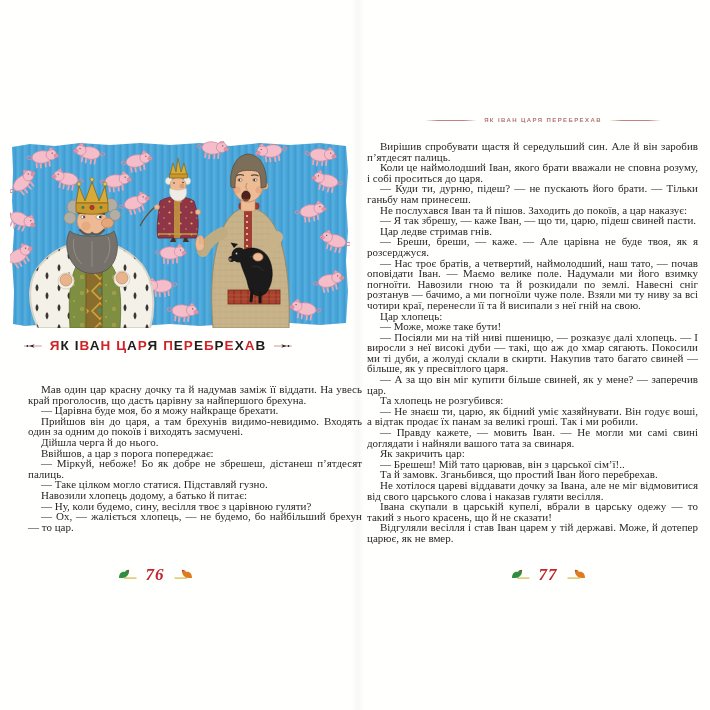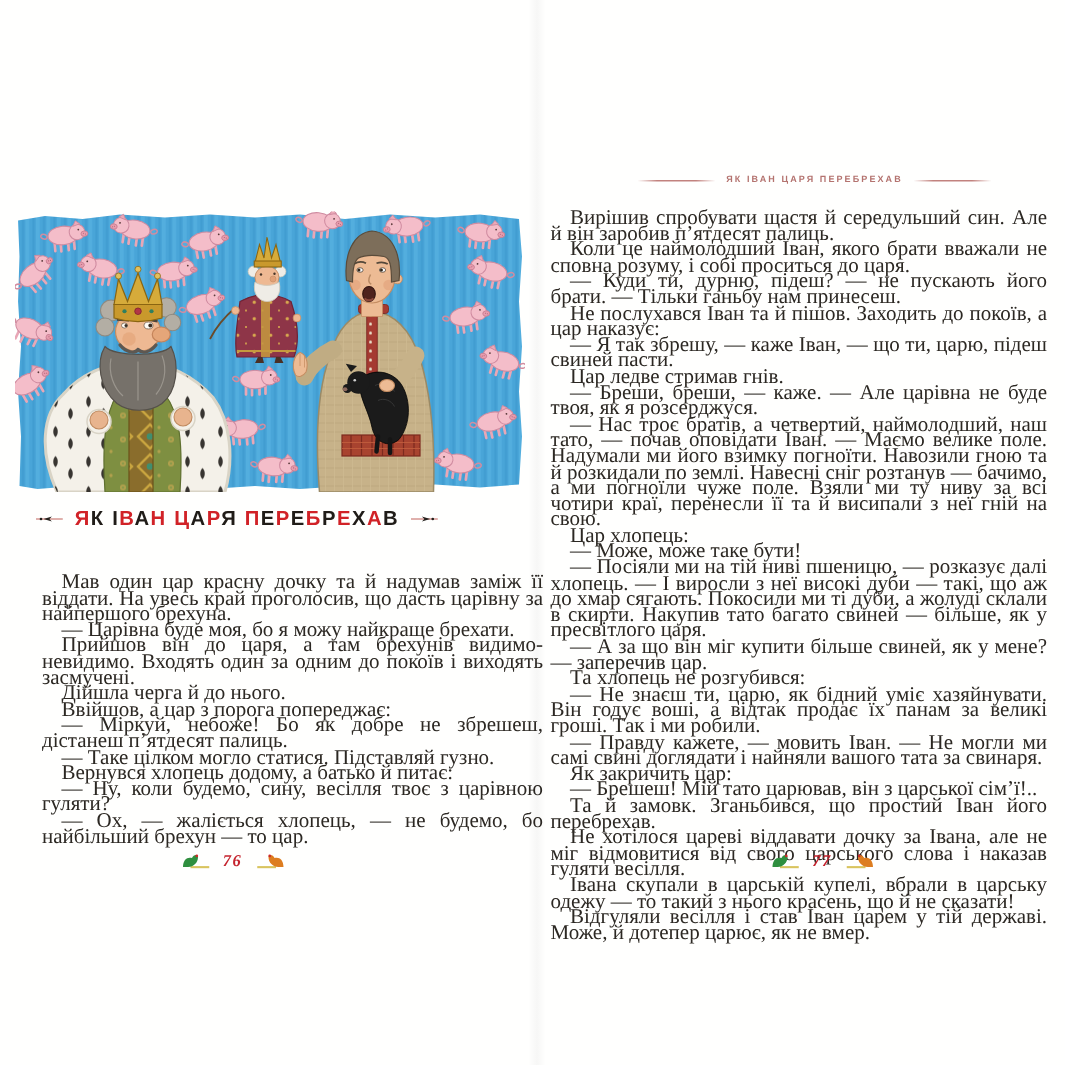--- a/index.html
+++ b/index.html
@@ -24,41 +24,41 @@
   .title-row{position:absolute;left:24px;top:337px;width:268px;height:18px;
     display:flex;align-items:center;justify-content:center;gap:8px;}
   .chapter-title{font-family:"Liberation Sans", sans-serif;font-weight:800;
     font-size:13.5px;letter-spacing:1px;white-space:nowrap;line-height:1;}
   .tl{display:inline;}
   .tl.r{color:var(--accent_red);}
   .tl.k{color:var(--title_black);}
   .tl.sp{display:inline-block;width:5px;}
 
   
-  .text-block{position:absolute;color:var(--text_color);font-size:14px;
+  .text-block{position:absolute;color:var(--text_color);font-size:11px;
     line-height:10.6px;text-align:justify;}
   .text-block p{text-indent:13px;}
   .text-left{left:28px;top:384px;width:334px;}
   .text-right{left:367px;top:141px;width:331px;}
 
   
   .header-row{position:absolute;left:443px;top:114px;width:200px;height:12px;
     display:flex;align-items:center;justify-content:center;gap:7px;}
   .running-header{font-family:"Liberation Sans", sans-serif;font-weight:700;
     font-size:6px;letter-spacing:1.4px;color:var(--header_red);white-space:nowrap;}
   .header-rule{height:1px;width:52px;flex:0 0 auto;
     background:linear-gradient(to right, rgba(194,130,126,0), #c2827e 25%, #c2827e 75%, rgba(194,130,126,0));}
 
   
   .footer{position:absolute;top:566px;width:122px;height:16px;
     display:flex;align-items:center;justify-content:center;gap:9px;}
   .footer-left{left:94px;}
   .footer-right{left:487px;}
   .page-number{font-family:"Liberation Serif", serif;font-weight:700;font-style:italic;
-    font-size:11px;letter-spacing:1px;color:var(--pagenum_red);line-height:1;}
+    font-size:17px;letter-spacing:1px;color:var(--pagenum_red);line-height:1;}
   .bird{flex:0 0 auto;display:block;}
 </style>
 </head>
 <body>
 
 <div class="spread">
 
   <div>
 
     <div class="illustration" role="img" aria-label="Цар у золотій короні та горностаєвій мантії розмовляє з Іваном, що тримає чорне порося; позаду малий цар у червоному пасе свиней; на синьому тлі літають рожеві поросята">
@@ -258,21 +258,21 @@
 
     <div class="text-block text-left">
 
     <p>Мав один цар красну дочку та й надумав заміж її віддати. На увесь край проголосив, що дасть царівну за найпершого брехуна.</p>
         <p>— Царівна буде моя, бо я можу найкраще брехати.</p>
         <p>Прийшов він до царя, а там брехунів видимо-невидимо. Входять один за одним до покоїв і виходять засмучені.</p>
         <p>Дійшла черга й до нього.</p>
         <p>Ввійшов, а цар з порога попереджає:</p>
         <p>— Міркуй, небоже! Бо як добре не збрешеш, дістанеш п’ятдесят палиць.</p>
         <p>— Таке цілком могло статися. Підставляй гузно.</p>
-        <p>Вернувся хлопець додому, а батько й питає:</p>
+        <p>Навозили хлопець додому, а батько й питає:</p>
         <p>— Ну, коли будемо, сину, весілля твоє з царівною гуляти?</p>
         <p>— Ох, — жаліється хлопець, — не будемо, бо найбільший брехун — то цар.</p>
       </div>
 
     <div class="footer footer-left">
       <svg class="bird" width="20" height="12" viewBox="0 0 20 12">
         <rect x="7" y="9.4" width="12.5" height="1.4" fill="#d9c45e"></rect>
         <path d="M2,10 C2,5 5,3 8,4 C9,1.5 12,1.5 12,3.5 C12,7 9,10 5.5,10 Z" fill="#2f8f3f"></path>
         <circle cx="11.2" cy="2.6" r="0.9" fill="#cc2a2a"></circle>
       </svg>

